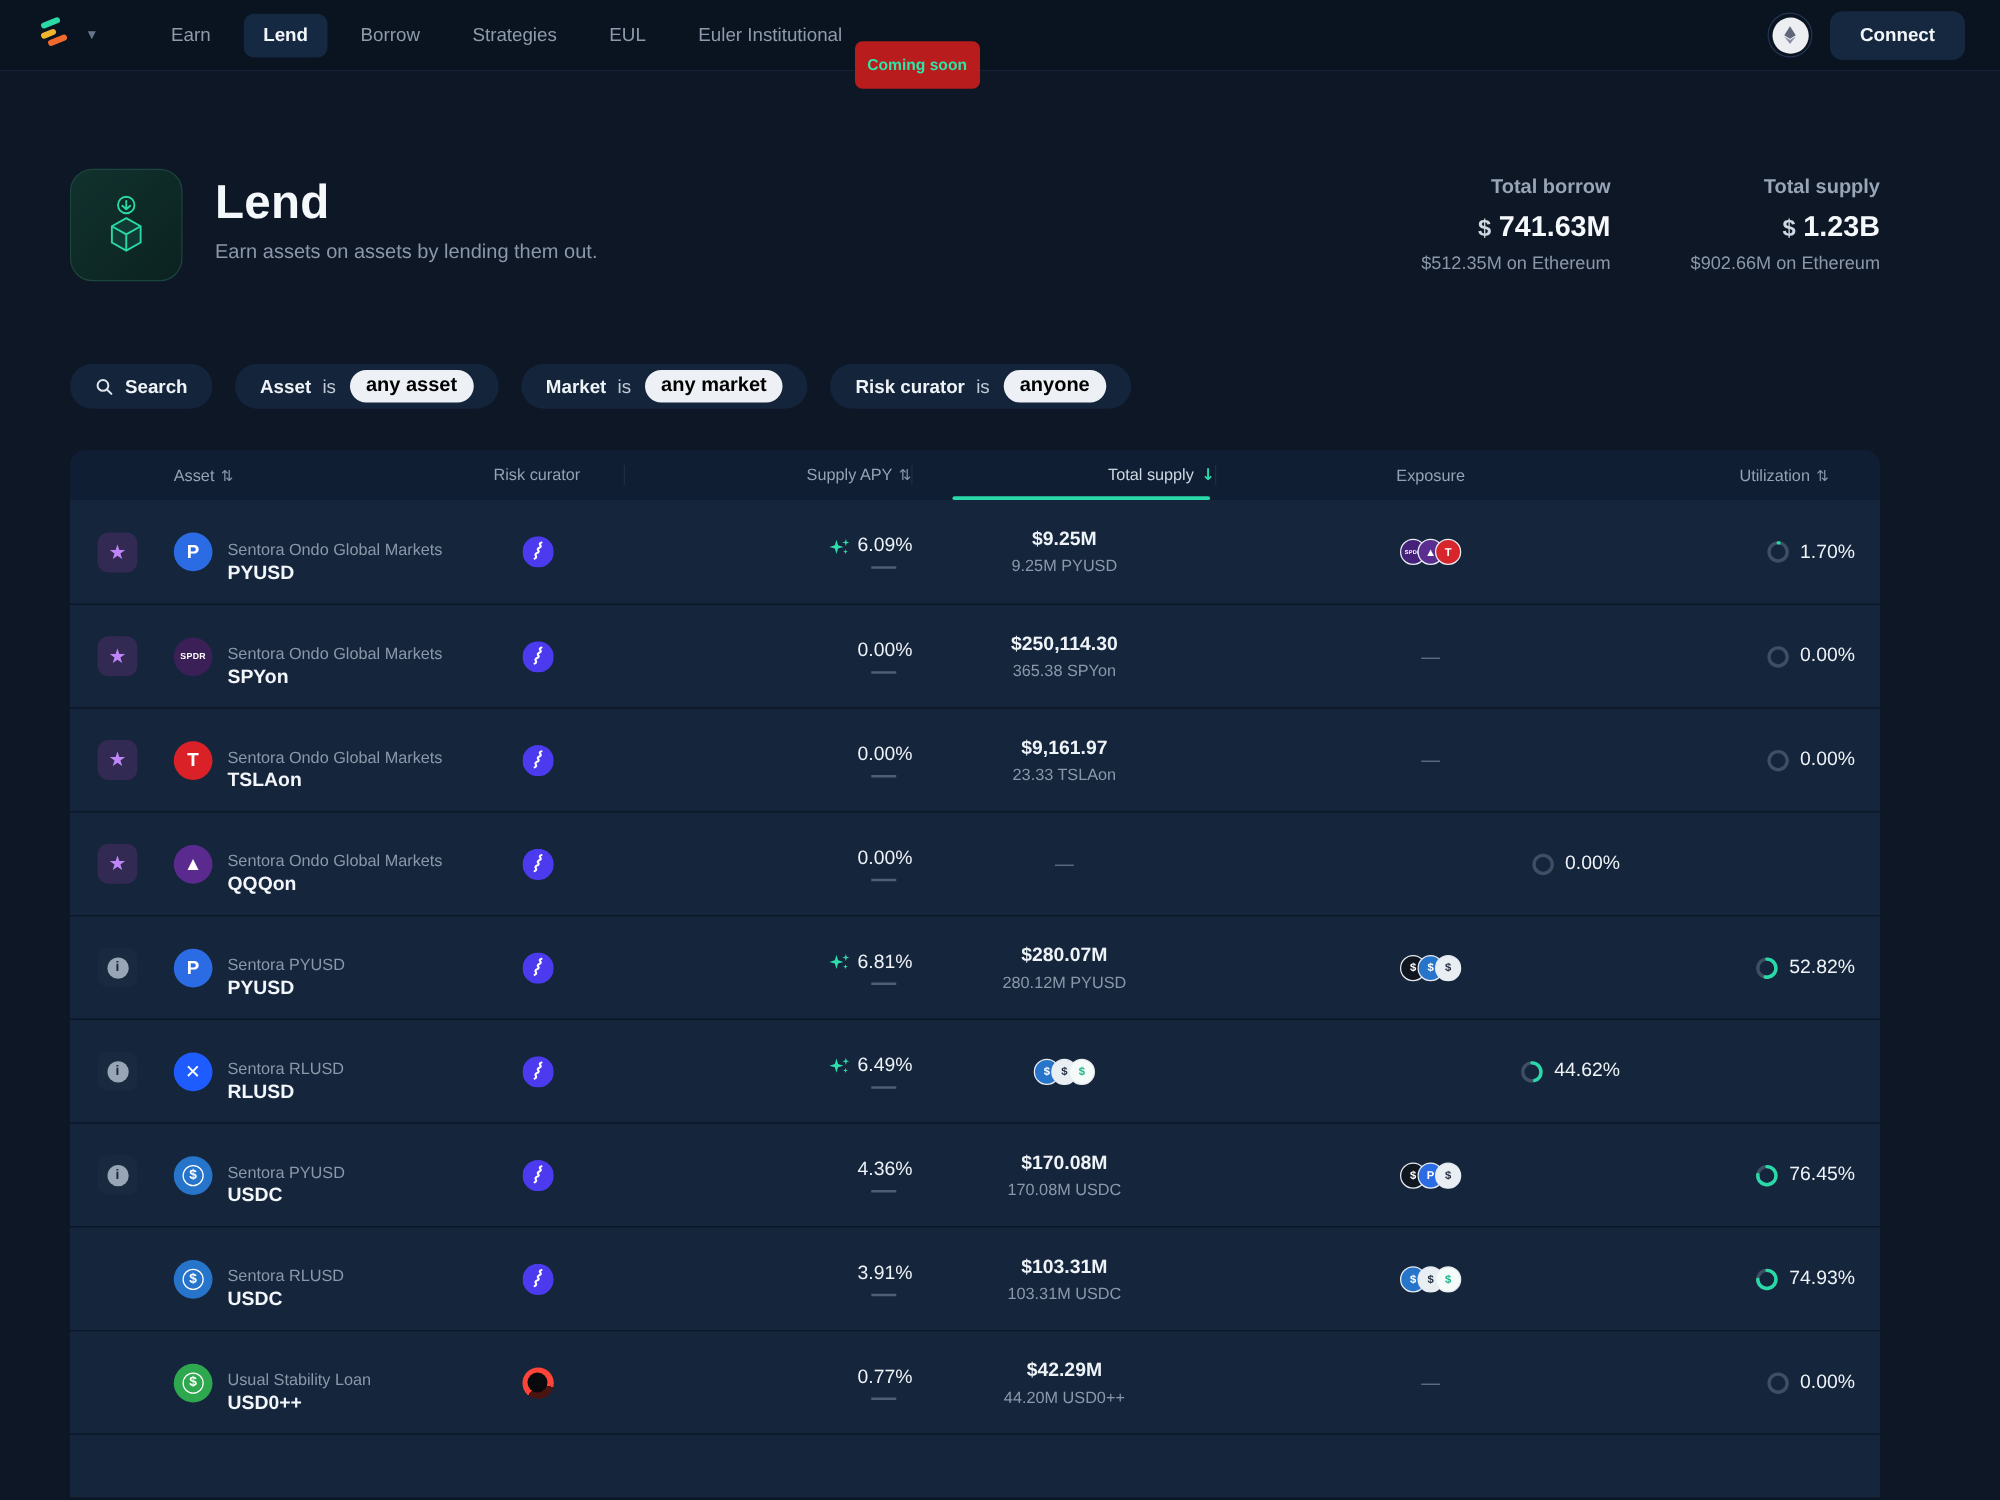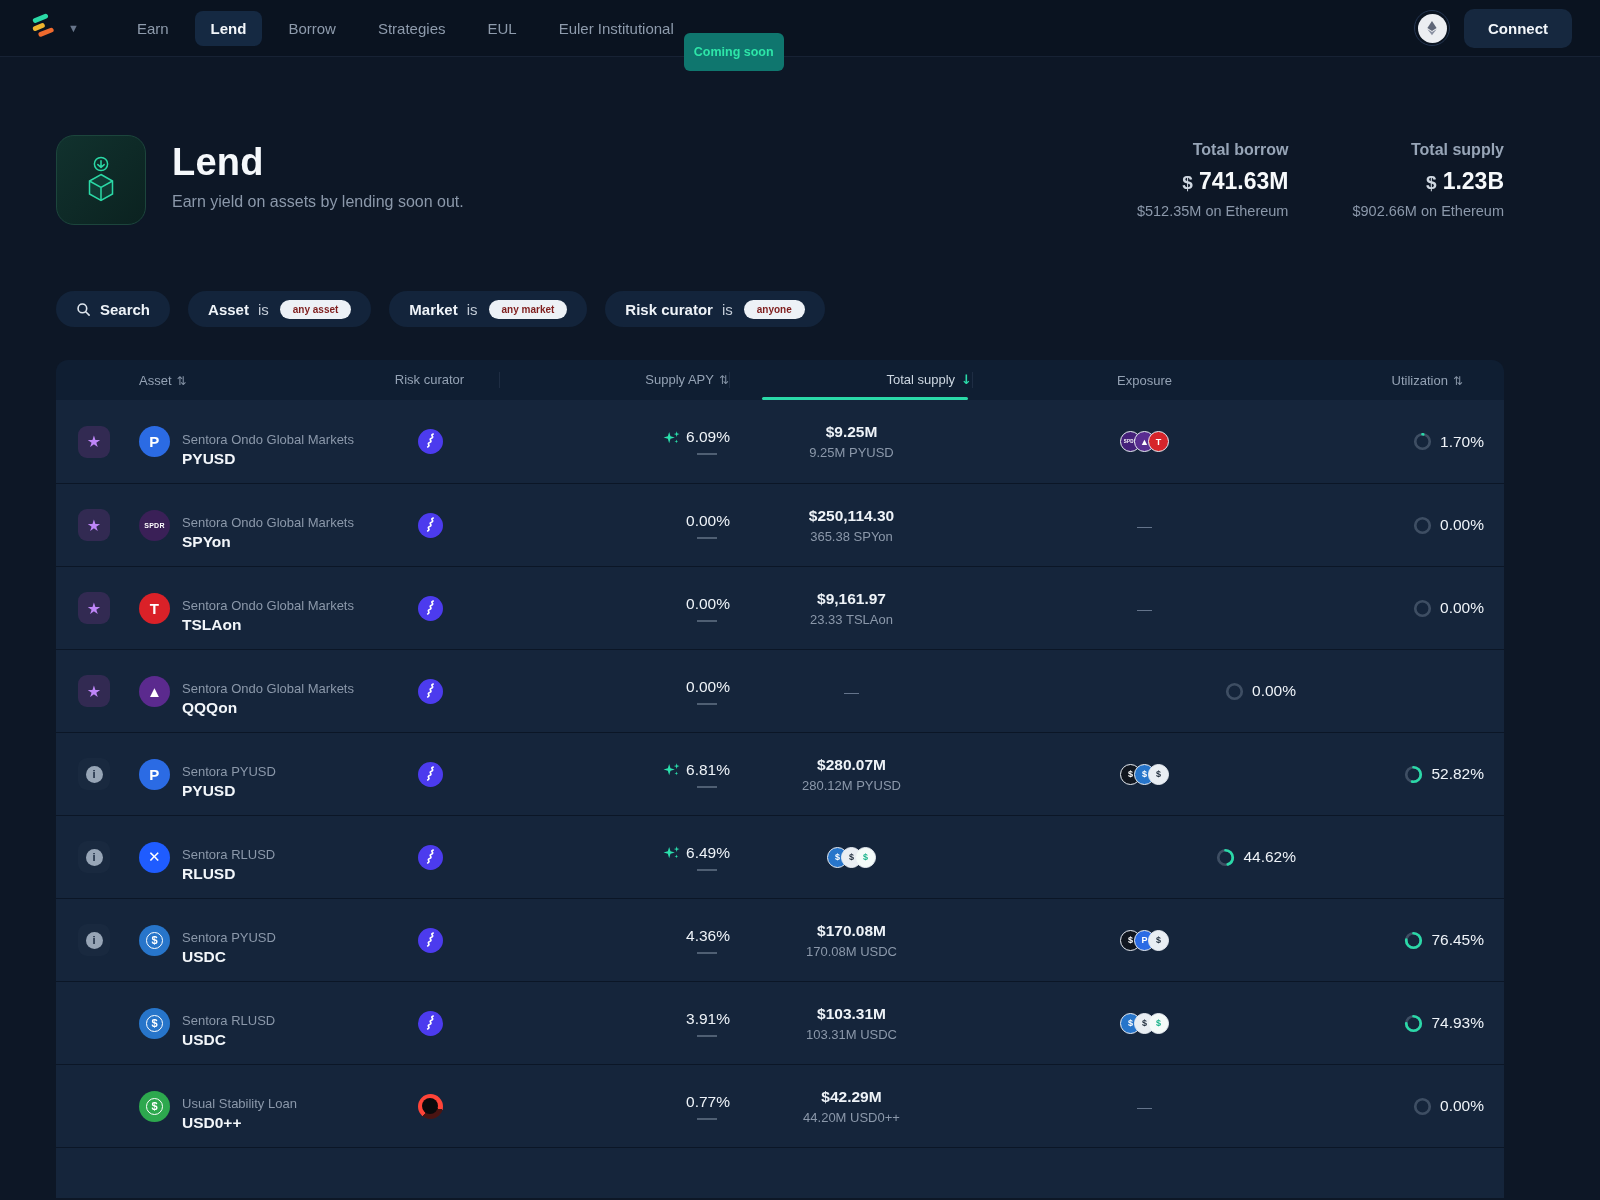--- a/index.html
+++ b/index.html
@@ -17,21 +17,21 @@
   .brand{ display:flex; align-items:center; gap:10px; cursor:pointer; }
   .brand .caret{ color:#67758a; font-size:11px; }
   .nav-items{ display:flex; align-items:center; margin-left:42px; gap:10px; }
   .nav-item{
     font-size:15px; color:#8e9bac; font-weight:500; padding:9px 16px;
     border-radius:8px; white-space:nowrap; display:flex; align-items:center; gap:10px;
     cursor:pointer;
   }
   .nav-item.active{ background:#152942; color:#f2f6fa; font-weight:700; }
   .badge{
-    background:#0f766e; color:#2ee6a8; font-size:12.5px; font-weight:700;
+    background:#b91c1c; color:#2ee6a8; font-size:12.5px; font-weight:700;
     padding:12px 10px; border-radius:6px;margin-top:47px;
   }
   .nav-right{ margin-left:auto; display:flex; align-items:center; gap:14px; }
   .eth-badge{
     width:36px; height:36px; border:1px solid #233450; border-radius:50%;
     display:flex; align-items:center; justify-content:center; cursor:pointer;
   }
   .eth-badge .eth-inner{
     width:29px; height:29px; background:#eceef2; border-radius:50%;
     display:flex; align-items:center; justify-content:center;
@@ -61,21 +61,21 @@
   .stat-sub{ font-size:14.5px; color:#8b98aa; margin-top:8px; }
   
   .filters{ display:flex; gap:18px; margin-top:66px; }
   .pill{
     background:#13243b; border-radius:22px; padding:8px 20px; height:36px;
     display:flex; align-items:center; font-size:15px; font-weight:700; color:#eef3f8;
     cursor:pointer;
   }
   .pill .op{ font-weight:500; color:#c2cbd6; margin-left:9px; }
   .pill .val{
-    background:#edf1f6; color:#7f1d1d; font-size:10px; font-weight:700;
+    background:#edf1f6; color:#000000; font-size:16px; font-weight:700;
     border-radius:14px; padding:4px 13px; margin-left:11px;
   }
   .pill .mag{ margin-right:9px; display:flex; }
   
   .table{ margin-top:33px; border-radius:12px 12px 0 0; overflow:hidden; }
   .thead{
     position:relative; height:40px; background:#0f1e32;
     display:grid; grid-template-columns:64px 240px 140px 230px 243px 343px 188px;
     align-items:center;
   }
@@ -207,21 +207,21 @@
     <div class="hero-icon">
       <svg width="48" height="50" viewBox="0 0 48 50" fill="none" stroke="#2bd9a6" stroke-width="1.5">
         <circle cx="24" cy="9" r="6.6"></circle>
         <path d="M24 5.8 V12.2 M20.8 9.6 L24 12.4 L27.2 9.6" stroke-linecap="round" stroke-linejoin="round"></path>
         <path d="M24 19.5 L35.5 26 V39 L24 45.5 L12.5 39 V26 Z" fill="rgba(43,217,166,0.10)"></path>
         <path d="M12.5 26 L24 32.5 L35.5 26 M24 32.5 V45.5"></path>
       </svg>
     </div>
     <div class="hero-text">
       <h1>Lend</h1>
-      <div class="hero-sub">Earn yield on assets by lending soon out.</div>
+      <div class="hero-sub">Earn assets on assets by lending them out.</div>
     </div>
     <div class="hero-stats">
         <div class="stat">
      <div class="stat-label">Total borrow</div>
      <div class="stat-value"><span class="cur">$</span>741.63M</div>
      <div class="stat-sub">$512.35M on Ethereum</div>
    </div>
         <div class="stat">
      <div class="stat-label">Total supply</div>
      <div class="stat-value"><span class="cur">$</span>1.23B</div>

